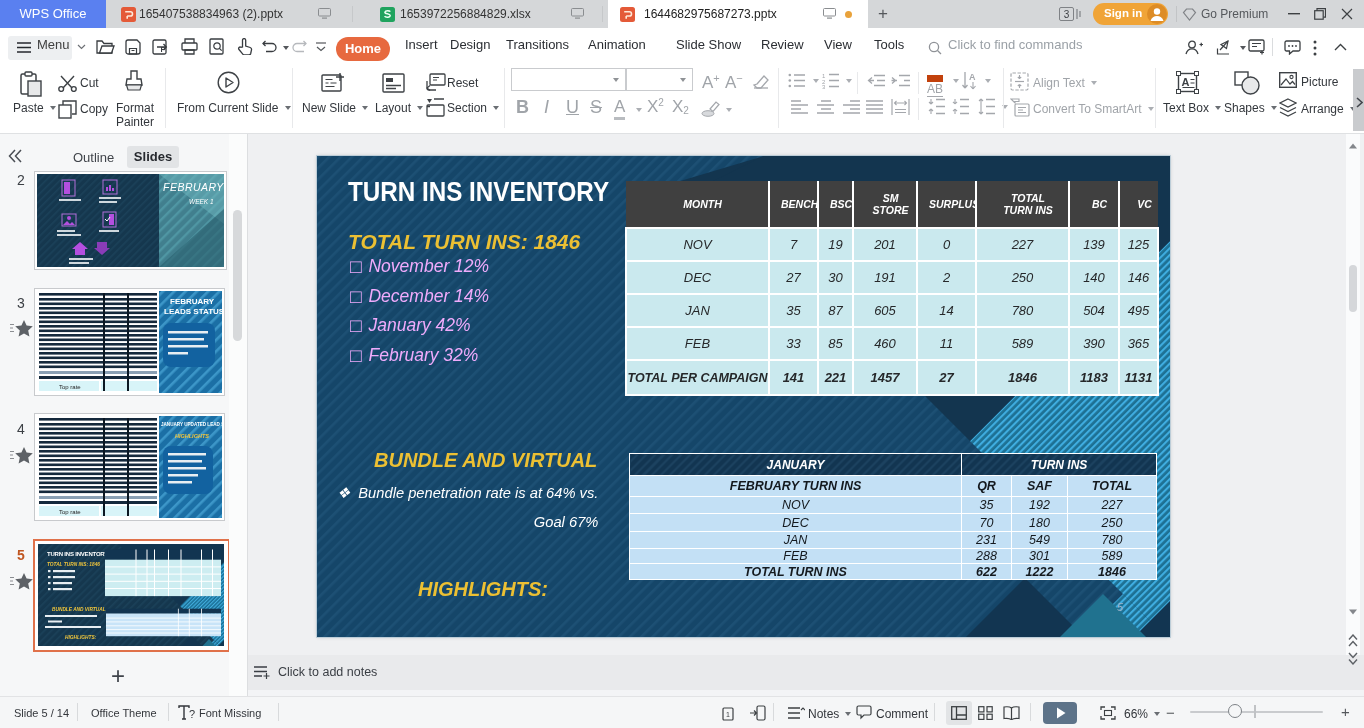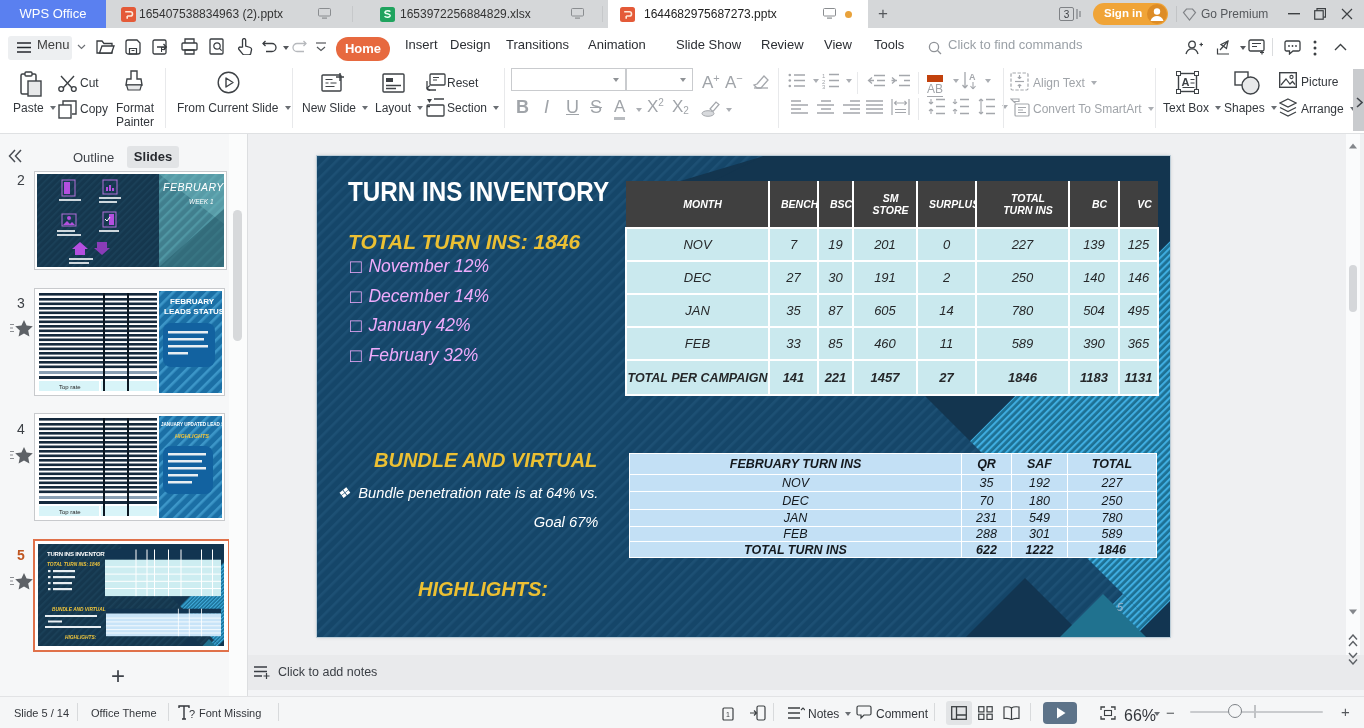--- a/index.html
+++ b/index.html
@@ -769,20 +769,24 @@
       <div class="yel" style="position:absolute; left:101px; top:422px; font-size:20px;">HIGHLIGHTS:</div>
       <div style="position:absolute; left:800px; top:445px; font-size:11px; color:#9fb3c8; font-style:italic;">5</div>
       <table id="t2">
         <colgroup>
             <col style="width:332px">
             <col style="width:50px">
             <col style="width:56px">
             <col style="width:89px">
           </colgroup>
         <tbody>
+            <tr style="height:22px;">
+              <td class="hd">JANUARY</td>
+              <td class="hd" colspan="3">TURN INS</td>
+            </tr>
         <tr style="height:21px;">
               <td class="dt bd">FEBRUARY TURN INS</td>
               <td class="dt bd">QR</td>
               <td class="dt bd">SAF</td>
               <td class="dt bd">TOTAL</td>
             </tr>
         <tr style="height:17px;">
               <td class="dt sm">NOV</td>
               <td class="dt sm">35</td>
               <td class="dt sm">192</td>
@@ -876,21 +880,21 @@
       </svg>
     <div class="ssep" style="left:1030px;"></div>
     <div class="abs" style="left:1043px; top:5px; width:34px; height:22px; background:#5d7389; border-radius:4px;"></div>
     <svg class="abs" style="left:1056px; top:10px;" width="10" height="12" viewBox="0 0 10 12">
         <path d="M1 0.5l8.5 5.5L1 11.5z" fill="#fff"></path>
       </svg>
     <svg class="abs" style="left:1100px; top:9px;" width="16" height="14" viewBox="0 0 16 14">
         <path d="M1 4V1h4M11 1h4v3M15 10v3h-4M5 13H1v-3" fill="none" stroke="#3c4043" stroke-width="1.3"></path>
         <rect x="4.5" y="4.5" width="7" height="5" fill="none" stroke="#3c4043" stroke-width="1.1"></rect>
       </svg>
-    <div class="stxt" style="left:1124px; top:10px; font-size:16px;">66%</div>
+    <div class="stxt" style="left:1124px; top:10px; font-size:12px;">66%</div>
     <span class="caret abs" style="left:1151px; top:15px;"></span>
     <div class="stxt" style="left:1166px; top:7px; font-size:15px; color:#55585c;">−</div>
     <div class="abs" style="left:1190px; top:13.5px; width:133px; height:2px; background:#c9cbce; border-radius:1px;"></div>
     <div class="abs" style="left:1254px; top:8px; width:1.5px; height:13px; background:#c0c2c5;"></div>
     <div class="abs" style="left:1228px; top:7px; width:14px; height:14px; background:#f5f6f7; border:1.5px solid #7e8287; border-radius:50%;"></div>
     <div class="stxt" style="left:1341px; top:6px; font-size:15px; color:#55585c;">+</div>
   </div>
 
   <div class="abs" style="left:1346px; top:134px; width:14px; height:521px; background:#fafbfc;"></div>
   <div class="abs" style="left:1349px; top:265px; width:8px; height:47px; background:#d5d7da; border-radius:4px;"></div>

